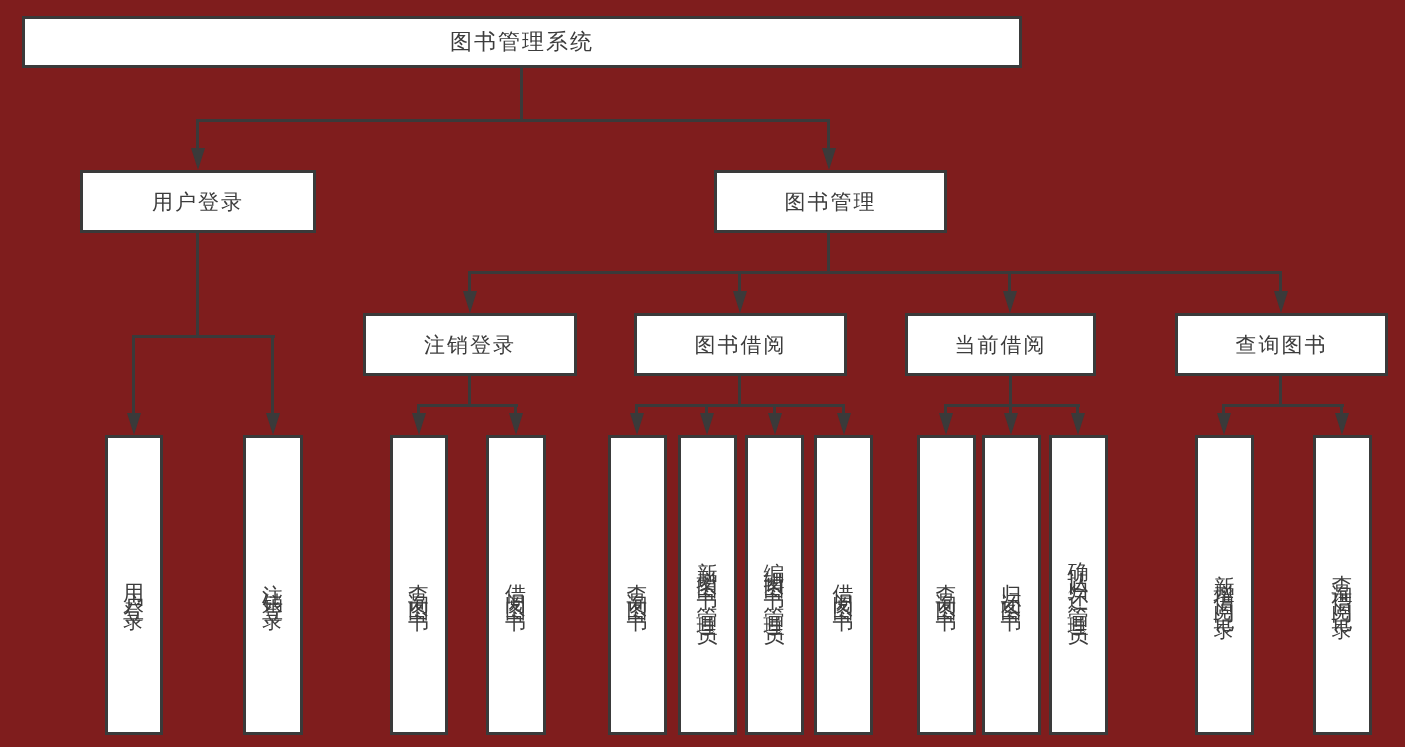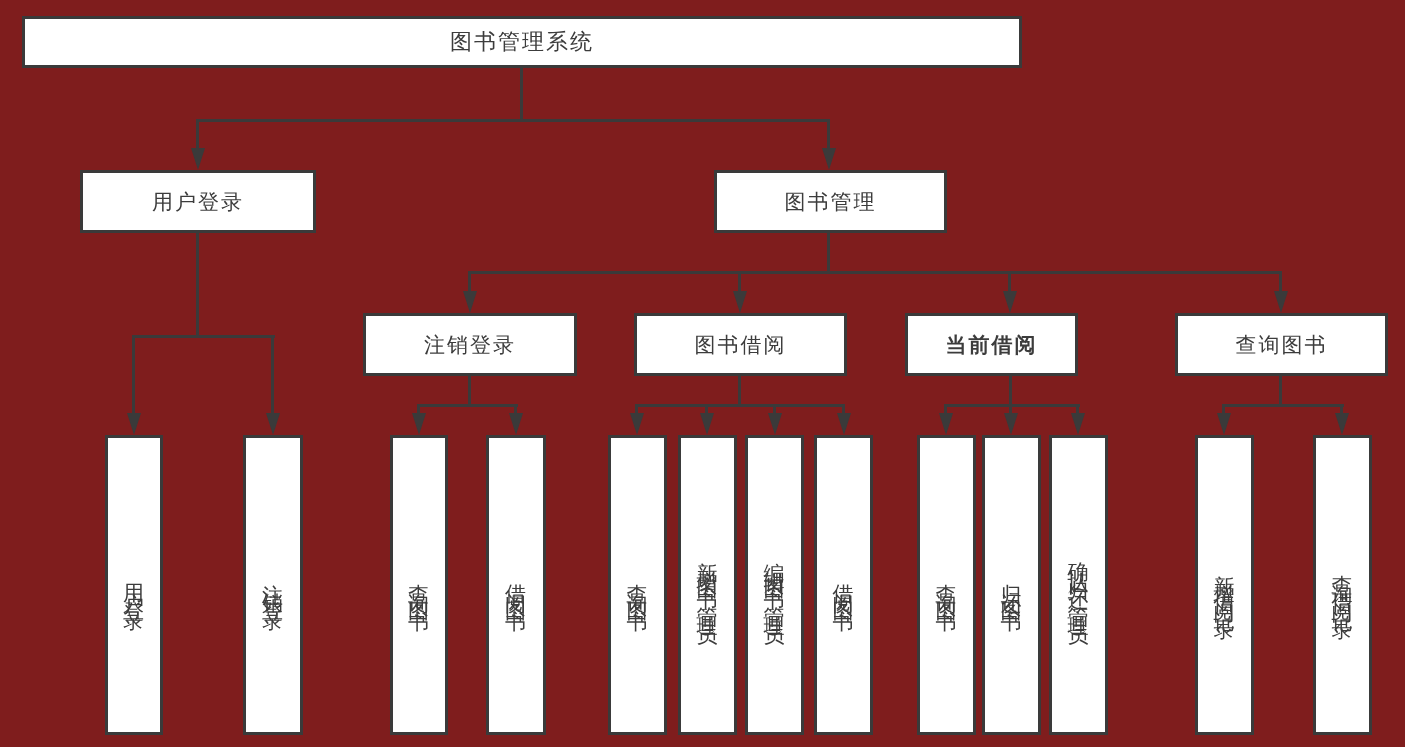--- a/index.html
+++ b/index.html
@@ -75,21 +75,21 @@
   <div class="arrow" style="left:1003px;top:291px;"></div>
   <div class="vline" style="left:1279px;top:271px;height:24px;"></div>
   <div class="arrow" style="left:1274px;top:291px;"></div>
 
   <div class="box" style="left:363px;top:313px;width:214px;height:63px;">
     <span>注销登录</span>
   </div>
   <div class="box" style="left:634px;top:313px;width:213px;height:63px;">
     <span>图书借阅</span>
   </div>
-  <div class="box" style="left:905px;top:313px;width:173px;height:63px;font-weight:bold;">
+  <div class="box" style="left:905px;top:313px;width:191px;height:63px;">
     <span>当前借阅</span>
   </div>
   <div class="box" style="left:1175px;top:313px;width:213px;height:63px;">
     <span>查询图书</span>
   </div>
 
   <div class="vline" style="left:468px;top:376px;height:30px;"></div>
   <div class="hline" style="left:417px;top:404px;width:101px;"></div>
   <div class="vline" style="left:417px;top:404px;height:11px;"></div>
   <div class="arrow" style="left:412px;top:413px;"></div>

